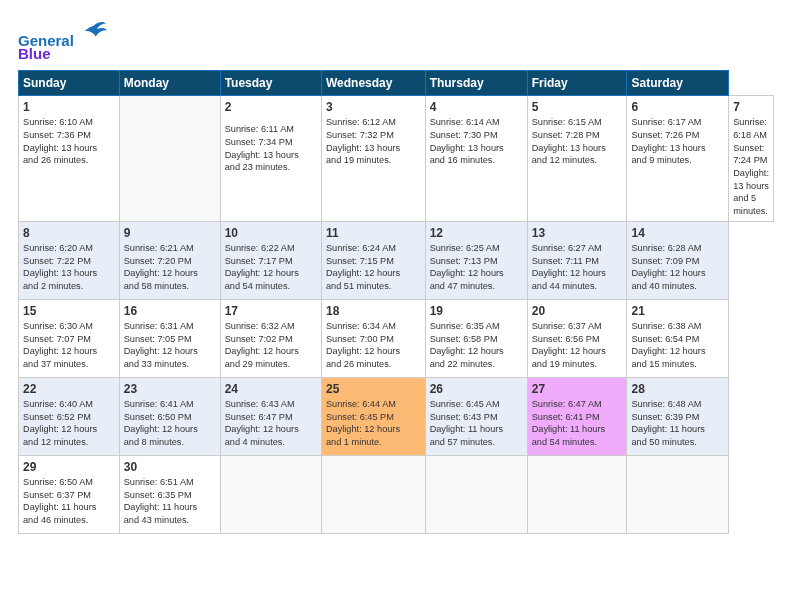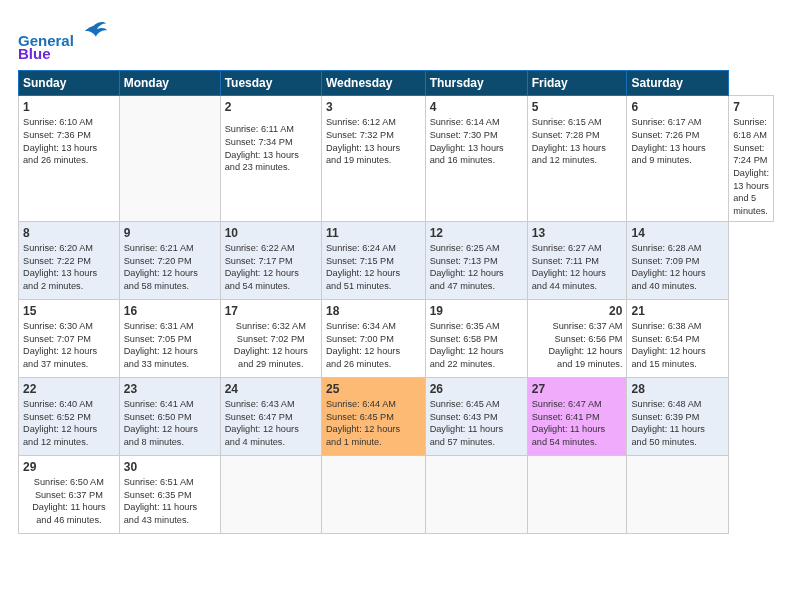--- a/index.html
+++ b/index.html
@@ -245,40 +245,40 @@
           </td>
           <td style="background: rgb(255, 255, 255);">
             <span class="day-num">16</span>
             <div class="day-info" style="white-space: pre-line;">Sunrise: 6:31 AM
 Sunset: 7:05 PM
 Daylight: 12 hours
 and 33 minutes.</div>
           </td>
           <td style="background: rgb(255, 255, 255);">
             <span class="day-num">17</span>
-            <div class="day-info" style="white-space: pre-line; text-align: center;">Sunrise: 6:32 AM
+            <div class="day-info" style="white-space: pre-line;">Sunrise: 6:32 AM
 Sunset: 7:02 PM
 Daylight: 12 hours
 and 29 minutes.</div>
           </td>
           <td style="background: rgb(255, 255, 255);">
             <span class="day-num">18</span>
             <div class="day-info" style="white-space: pre-line;">Sunrise: 6:34 AM
 Sunset: 7:00 PM
 Daylight: 12 hours
 and 26 minutes.</div>
           </td>
           <td style="background: rgb(255, 255, 255);">
             <span class="day-num">19</span>
             <div class="day-info" style="white-space: pre-line;">Sunrise: 6:35 AM
 Sunset: 6:58 PM
 Daylight: 12 hours
 and 22 minutes.</div>
           </td>
-          <td style="background: rgb(255, 255, 255); text-align: right;">
+          <td style="background: rgb(255, 255, 255);">
             <span class="day-num">20</span>
             <div class="day-info" style="white-space: pre-line;">Sunrise: 6:37 AM
 Sunset: 6:56 PM
 Daylight: 12 hours
 and 19 minutes.</div>
           </td>
           <td style="background: rgb(255, 255, 255);">
             <span class="day-num">21</span>
             <div class="day-info" style="white-space: pre-line;">Sunrise: 6:38 AM
 Sunset: 6:54 PM
@@ -333,21 +333,21 @@
             <span class="day-num">28</span>
             <div class="day-info" style="white-space: pre-line;">Sunrise: 6:48 AM
 Sunset: 6:39 PM
 Daylight: 11 hours
 and 50 minutes.</div>
           </td>
         </tr>
         <tr>
           <td style="background: rgb(255, 255, 255);">
             <span class="day-num">29</span>
-            <div class="day-info" style="white-space: pre-line; text-align: center;">Sunrise: 6:50 AM
+            <div class="day-info" style="white-space: pre-line;">Sunrise: 6:50 AM
 Sunset: 6:37 PM
 Daylight: 11 hours
 and 46 minutes.</div>
           </td>
           <td style="background: rgb(255, 255, 255);">
             <span class="day-num">30</span>
             <div class="day-info" style="white-space: pre-line;">Sunrise: 6:51 AM
 Sunset: 6:35 PM
 Daylight: 11 hours
 and 43 minutes.</div>

